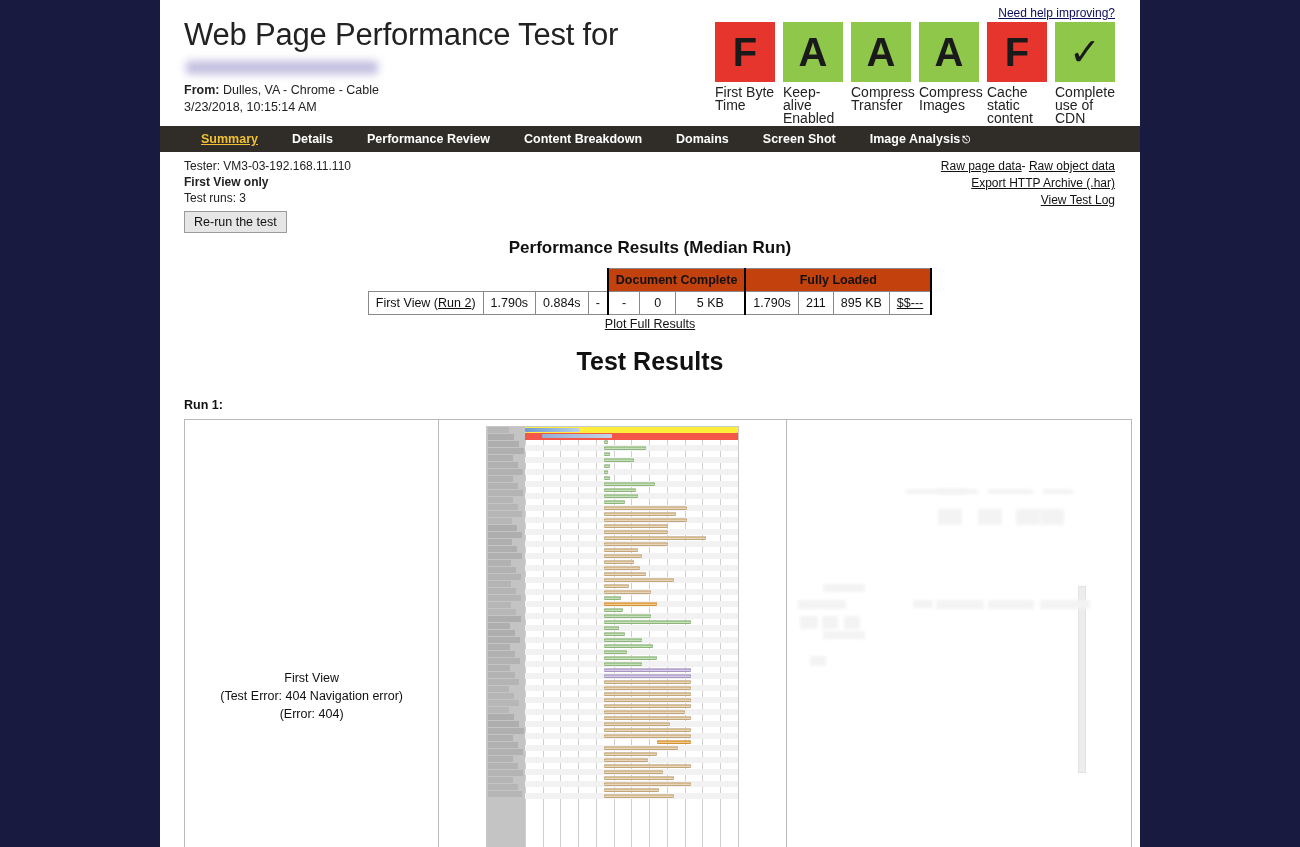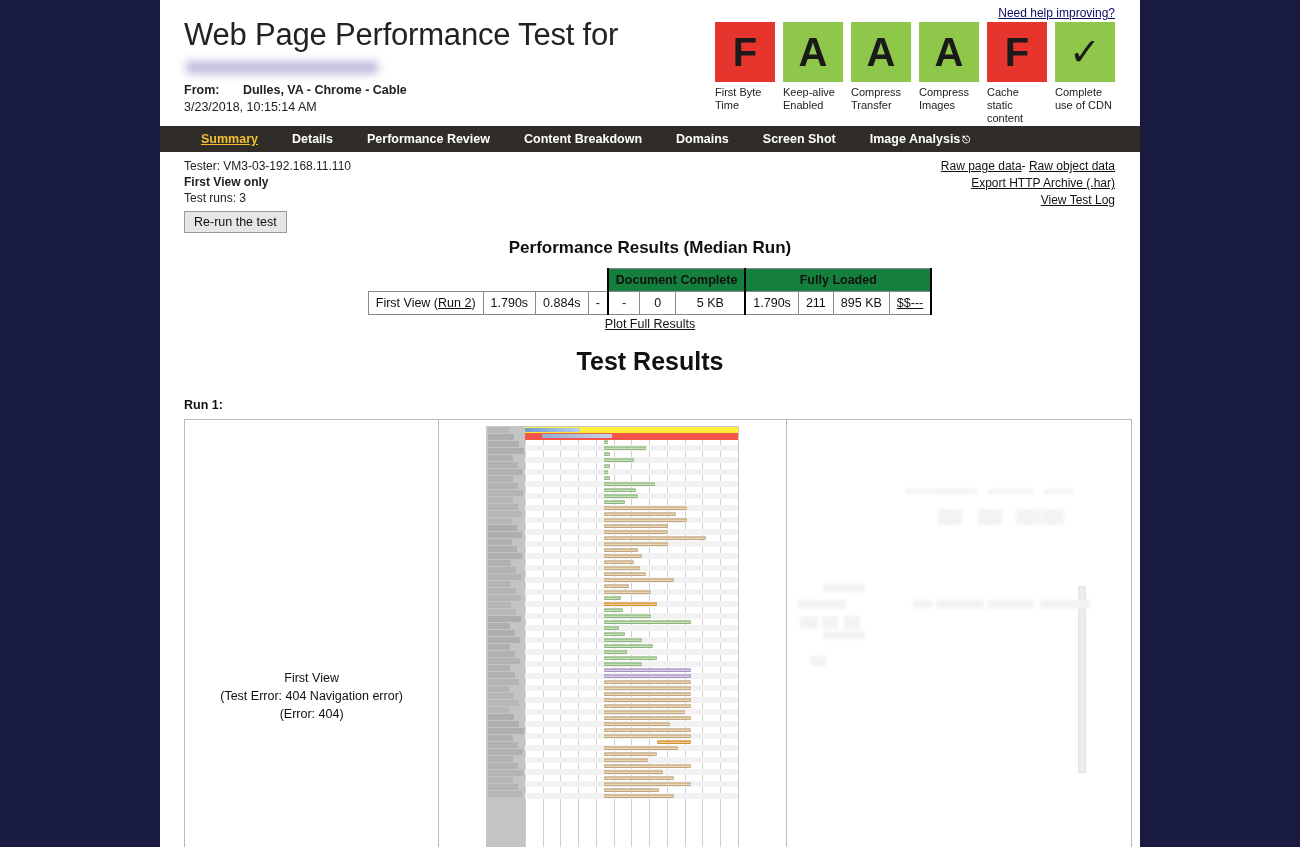--- a/index.html
+++ b/index.html
@@ -45,21 +45,21 @@
     filter: blur(4px);
     opacity: .85;
     border-radius: 2px;
   }
   .from-line {
     font-size: 12.5px;
     color: #222;
     margin-top: 9px;
     font-weight: bold;
   }
-  .from-line .light { font-weight: bold; margin-left: 20px; }
+  .from-line .light { font-weight: normal; }
   .date-line {
     font-size: 12.5px;
     color: #222;
     margin-top: 3px;
   }
 
   .help-link {
     position: absolute;
     right: 25px;
     top: 6px;
@@ -78,21 +78,21 @@
   }
   .grade-cell { width: 60px; }
   .grade-box {
     width: 60px; height: 60px;
     display: flex; align-items: center; justify-content: center;
     font-size: 40px; font-weight: bold; color: #1a1a1a;
     line-height: 1;
   }
   .grade-box.check { font-size: 38px; font-weight: normal; }
   .grade-label {
-    font-size: 11px; color: #222; line-height: 13px;
+    font-size: 14px; color: #222; line-height: 13px;
     margin-top: 4px;
   }
 
   
   .navbar {
     background: #302d29;
     height: 26px;
     display: flex;
     align-items: center;
     padding-left: 24px;
@@ -160,21 +160,21 @@
     border-collapse: collapse;
     font-size: 12.5px;
     color: #111;
   }
   table.perf th, table.perf td {
     border: 1px solid #8a8a8a;
     padding: 4px 7px;
     text-align: center;
     white-space: nowrap;
   }
-  table.perf th { background: #15803d; font-weight: bold; }
+  table.perf th { background: #c2410c; font-weight: bold; }
   table.perf td { background: #ffffff; }
   .noborder { border: none !important; background: #fff !important; }
   .grp-left  { border-left: 2px solid #000 !important; }
   .grp-right { border-right: 2px solid #000 !important; }
   td.rowlabel { text-align: left; }
   .perf a { color: #111; text-decoration: underline; cursor: pointer; }
   .plot-link {
     text-align: center;
     font-size: 12.5px;
     margin-top: 2px;

